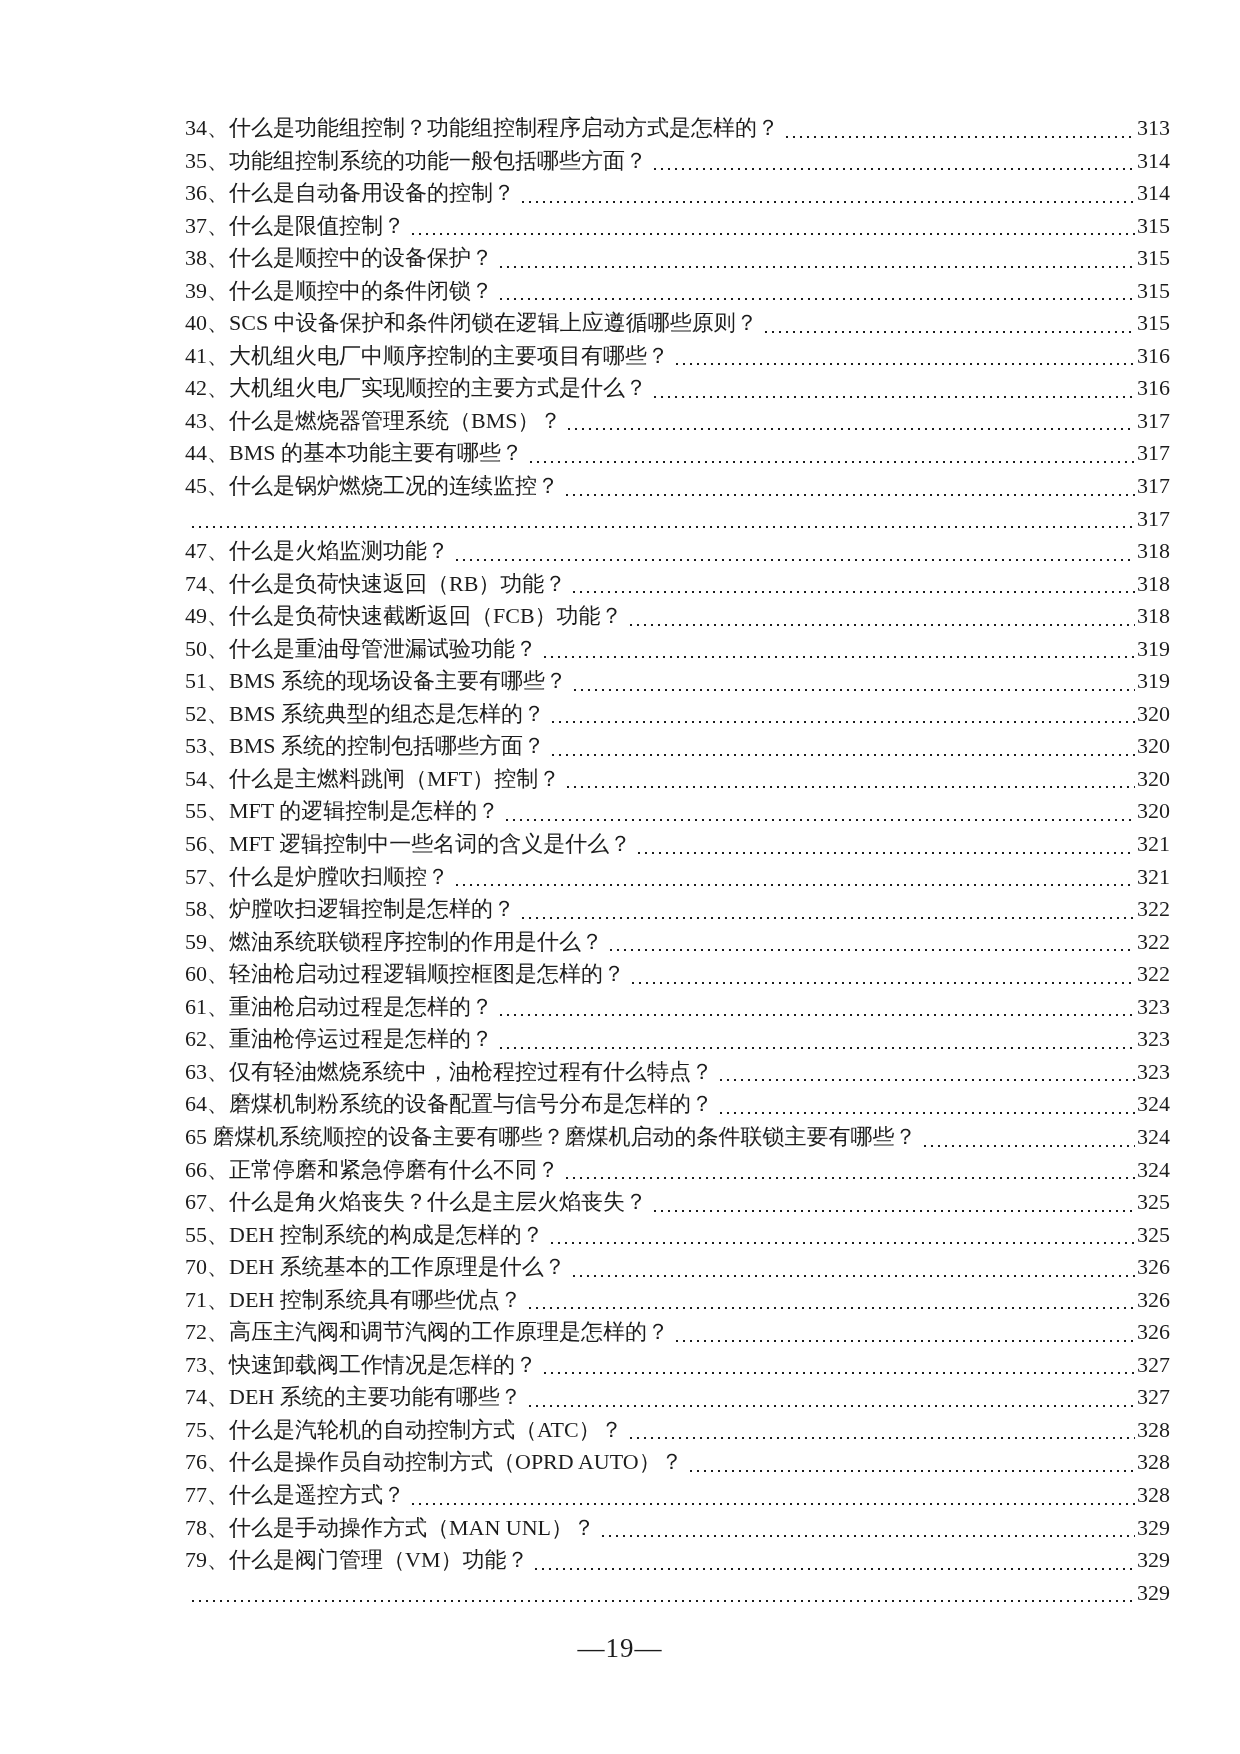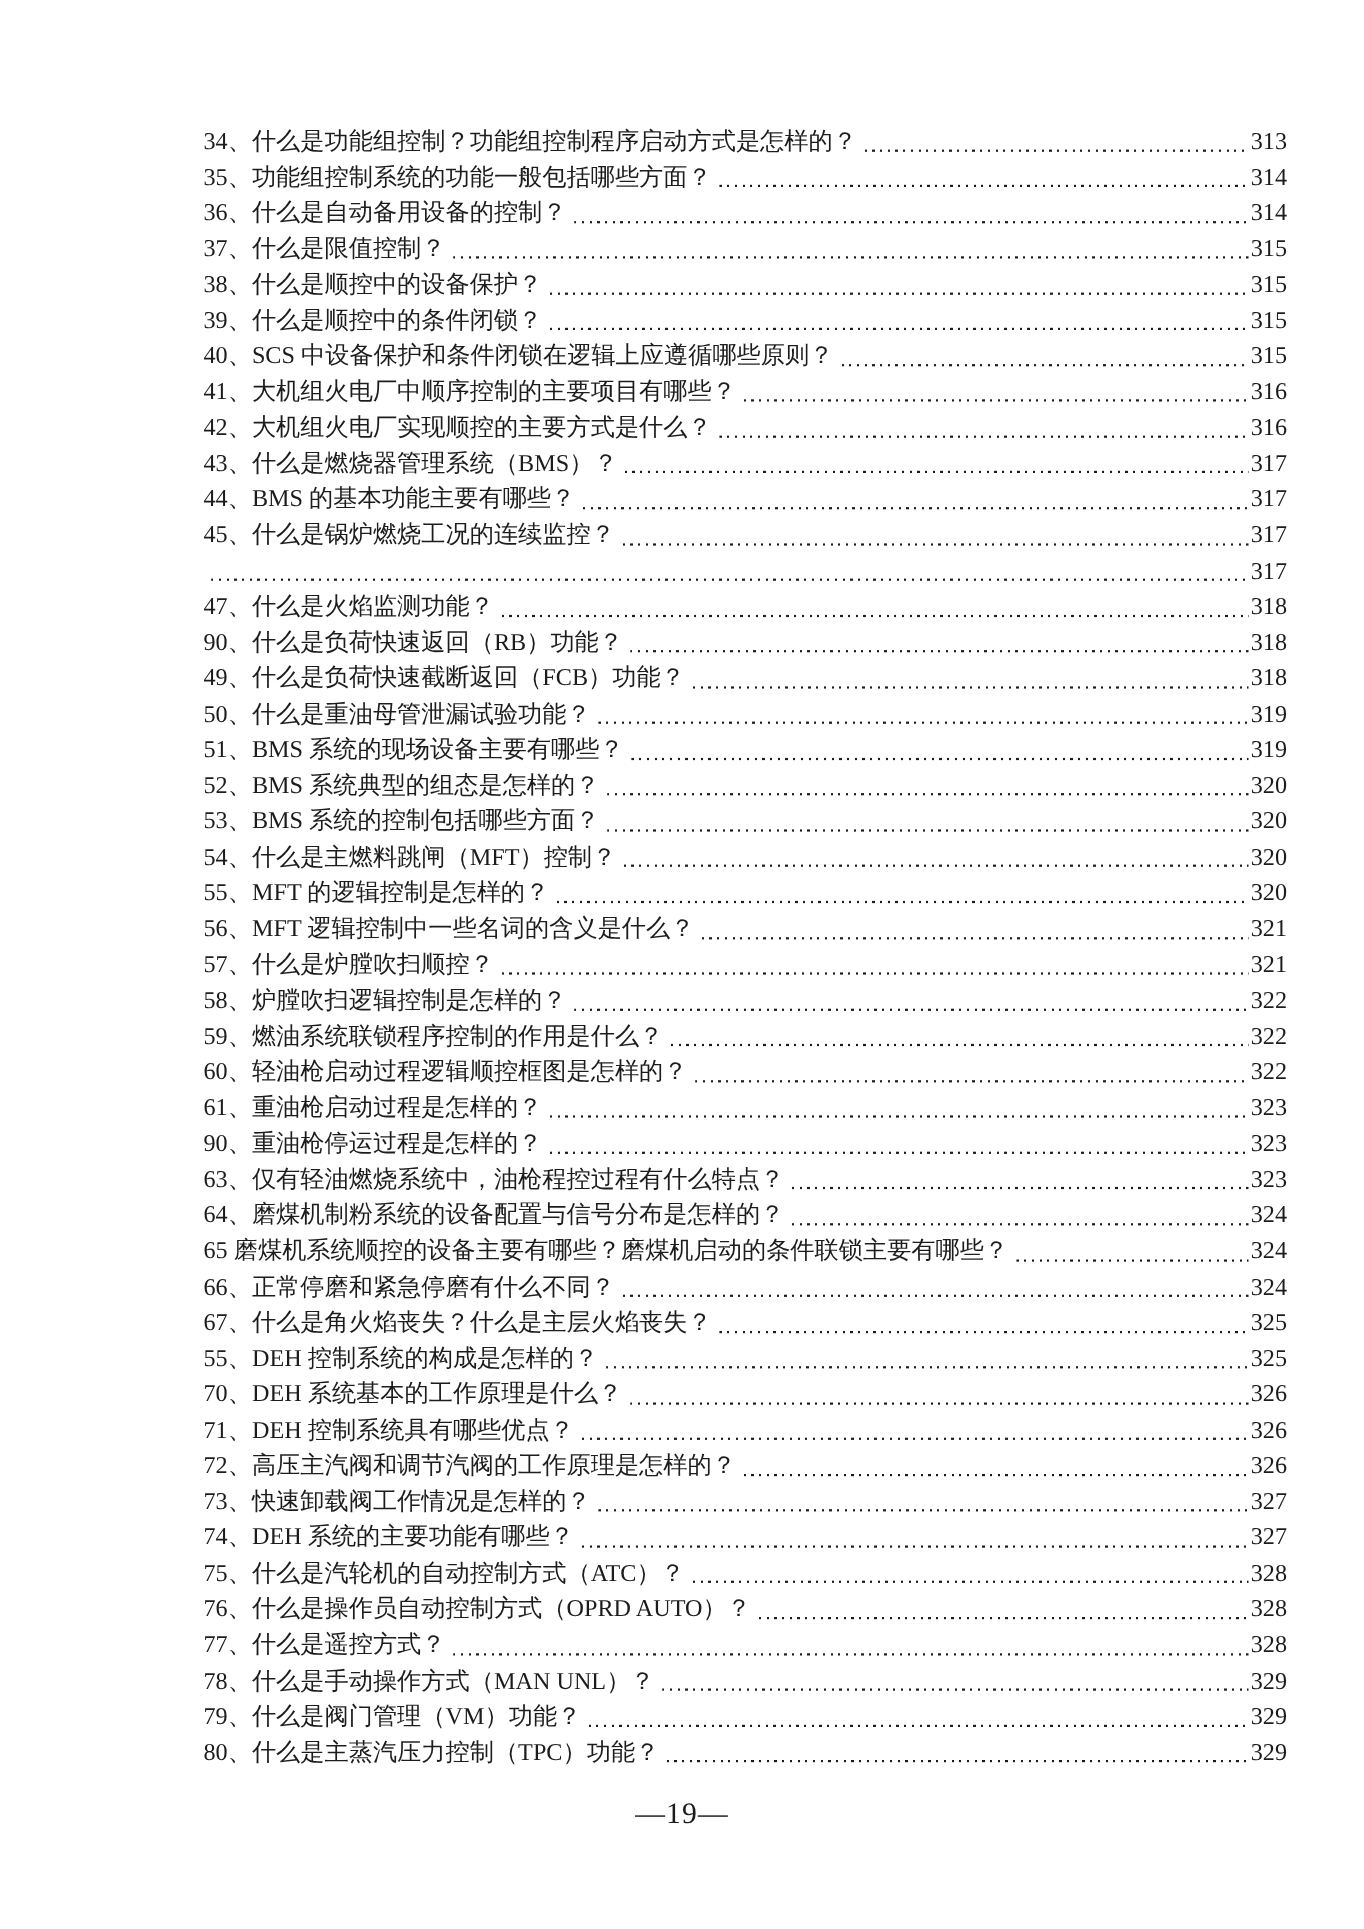--- a/index.html
+++ b/index.html
@@ -136,21 +136,21 @@
     <span class="toc-page">317</span>
   </div>
 
   <div class="toc-row">
     <span class="toc-label">47、什么是火焰监测功能？</span>
     <span class="toc-leader"></span>
     <span class="toc-page">318</span>
   </div>
 
   <div class="toc-row">
-    <span class="toc-label">90、什么是负荷快速返回（RB）功能？</span>
+    <span class="toc-label">74、什么是负荷快速返回（RB）功能？</span>
     <span class="toc-leader"></span>
     <span class="toc-page">318</span>
   </div>
 
   <div class="toc-row">
     <span class="toc-label">49、什么是负荷快速截断返回（FCB）功能？</span>
     <span class="toc-leader"></span>
     <span class="toc-page">318</span>
   </div>
 
@@ -220,21 +220,21 @@
     <span class="toc-page">322</span>
   </div>
 
   <div class="toc-row">
     <span class="toc-label">61、重油枪启动过程是怎样的？</span>
     <span class="toc-leader"></span>
     <span class="toc-page">323</span>
   </div>
 
   <div class="toc-row">
-    <span class="toc-label">90、重油枪停运过程是怎样的？</span>
+    <span class="toc-label">62、重油枪停运过程是怎样的？</span>
     <span class="toc-leader"></span>
     <span class="toc-page">323</span>
   </div>
 
   <div class="toc-row">
     <span class="toc-label">63、仅有轻油燃烧系统中，油枪程控过程有什么特点？</span>
     <span class="toc-leader"></span>
     <span class="toc-page">323</span>
   </div>
 
@@ -322,19 +322,18 @@
     <span class="toc-page">329</span>
   </div>
 
   <div class="toc-row">
     <span class="toc-label">79、什么是阀门管理（VM）功能？</span>
     <span class="toc-leader"></span>
     <span class="toc-page">329</span>
   </div>
 
   <div class="toc-row">
-    <span class="toc-label">80、什么是主蒸汽压力控制（TPC）功能？</span>
     <span class="toc-leader"></span>
     <span class="toc-page">329</span>
   </div>
 </div>
   <div class="footer">—19—</div>
 </div>
 
 </body></html>

